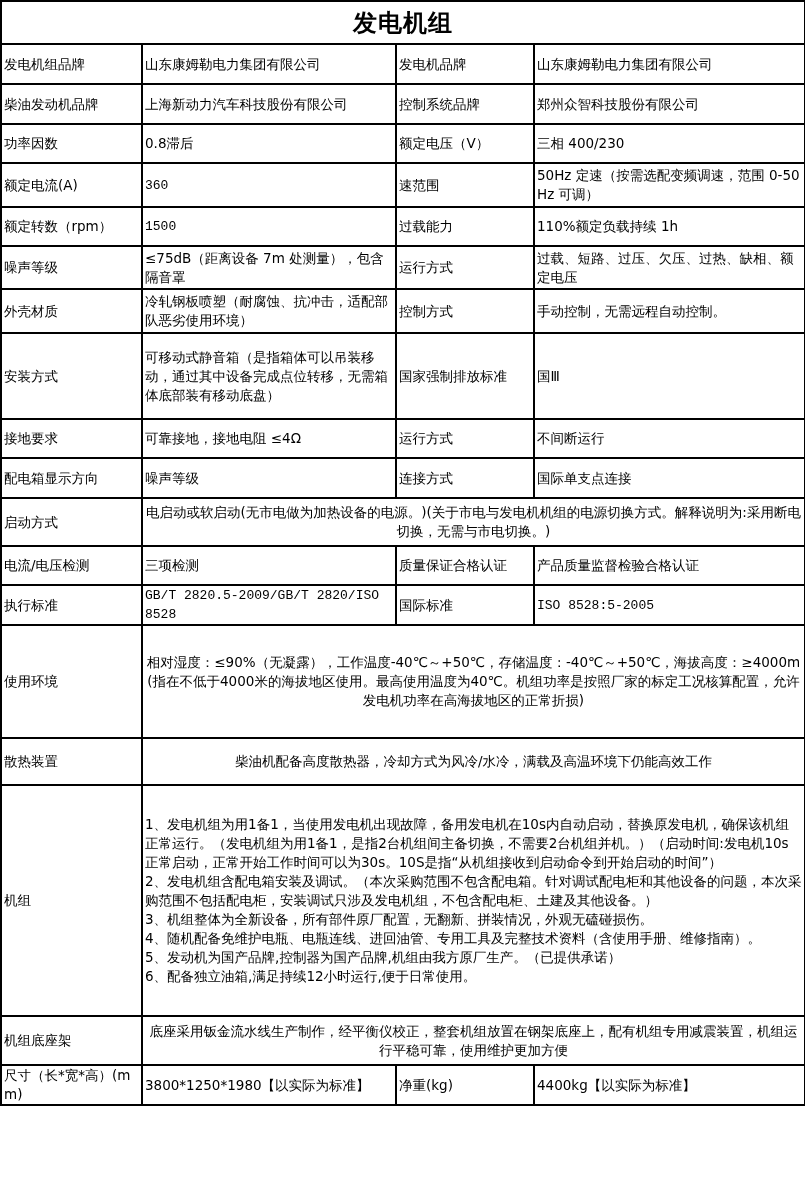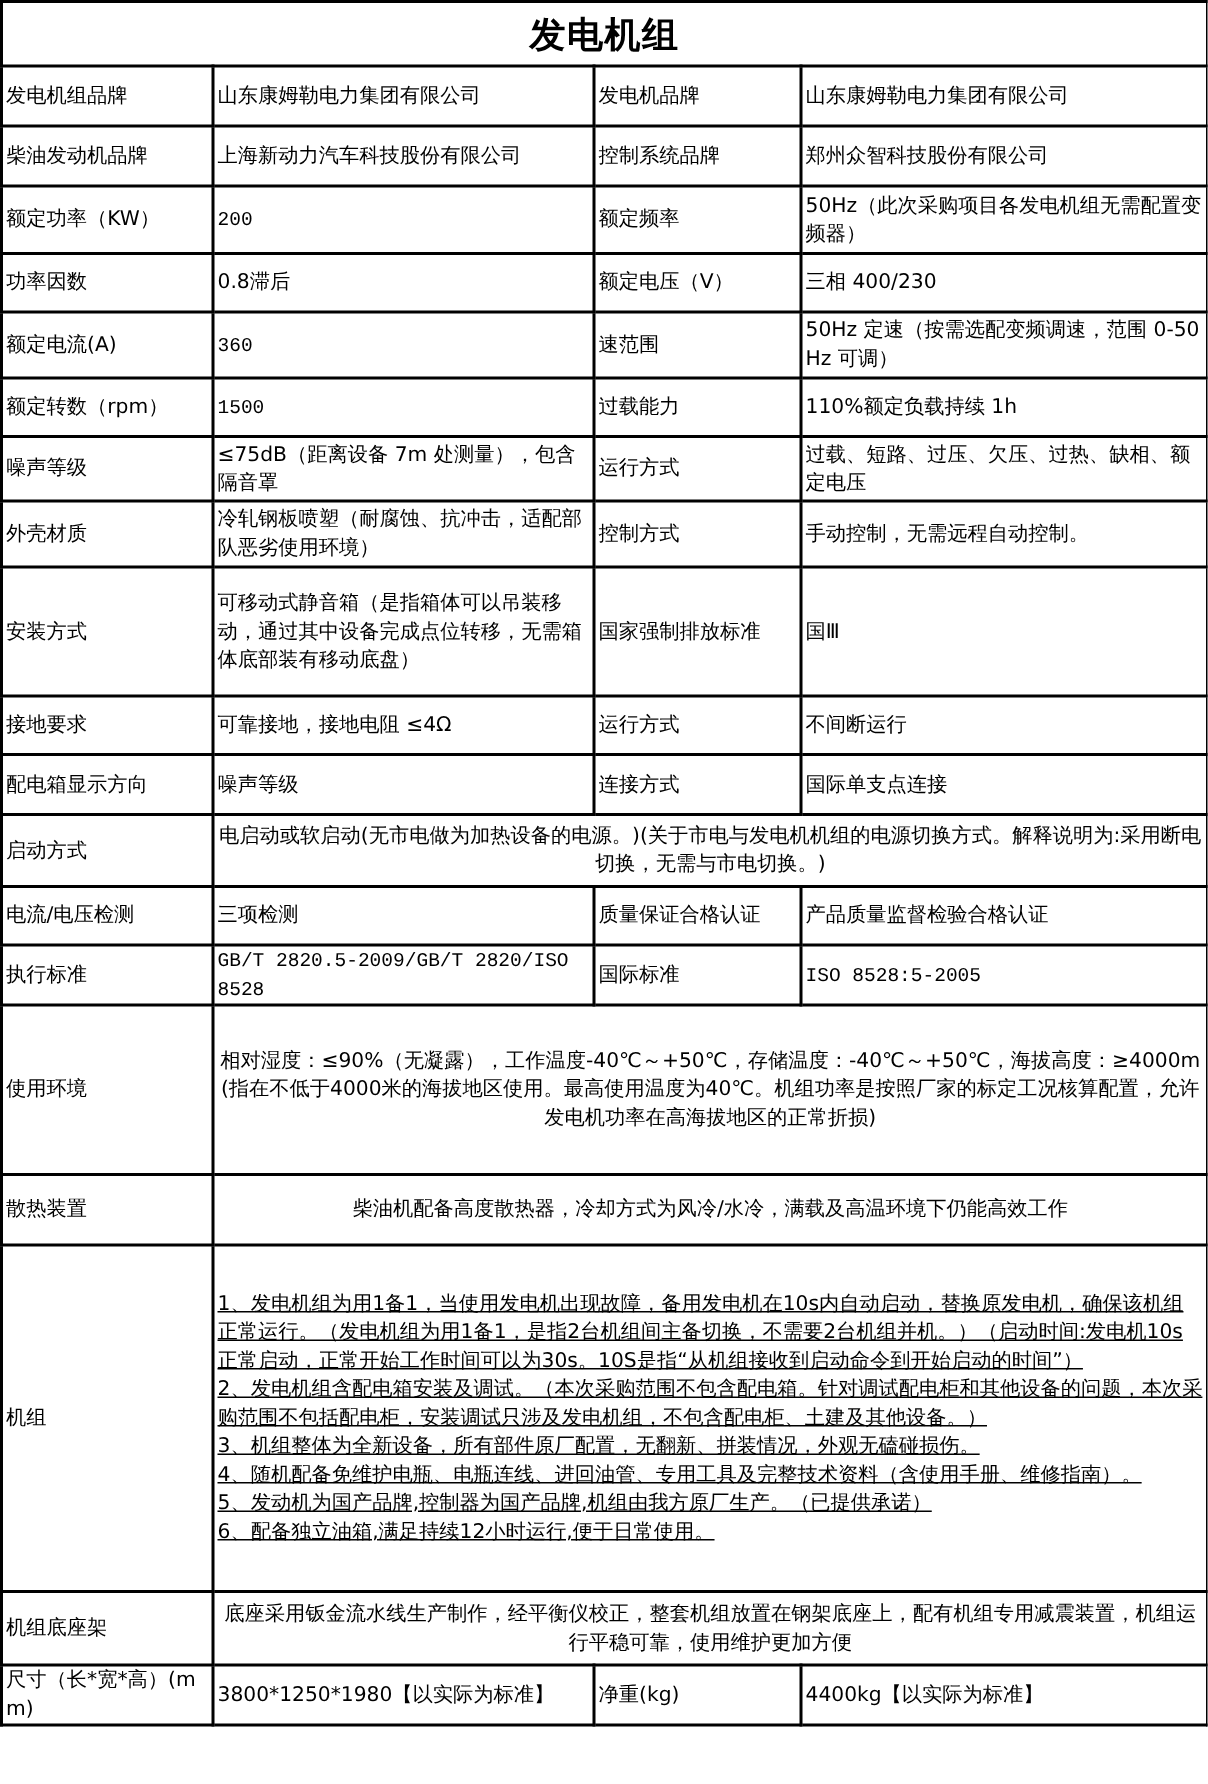--- a/index.html
+++ b/index.html
@@ -22,21 +22,21 @@
   }
   td.title {
     text-align: center !important;
     font-family: "DejaVu Serif", "Liberation Serif", serif;
     font-size: 24px !important;
     font-weight: bold;
     letter-spacing: 1px;
   }
   td.center { text-align: center !important; }
   td.mono { font-family: "Liberation Mono", "DejaVu Sans Mono", monospace; font-size: 13px !important; }
-  td.list { padding-top: 1px; padding-bottom: 1px; text-decoration: underline; }
+  td.list { padding-top: 1px; padding-bottom: 1px; }
   .list-line { display: block; }
 </style>
 </head>
 <body>
 
 <table class="spec">
   <colgroup>
     <col style="width:141px">
     <col style="width:254px">
     <col style="width:138px">
@@ -51,26 +51,20 @@
       <td>发电机组品牌</td>
       <td>山东康姆勒电力集团有限公司</td>
       <td>发电机品牌</td>
       <td>山东康姆勒电力集团有限公司</td>
     </tr>
     <tr style="height:40px">
       <td>柴油发动机品牌</td>
       <td>上海新动力汽车科技股份有限公司</td>
       <td>控制系统品牌</td>
       <td>郑州众智科技股份有限公司</td>
-    </tr>
-    <tr style="height:45px">
-      <td>额定功率（KW）</td>
-      <td class="mono">200</td>
-      <td>额定频率</td>
-      <td>50Hz（此次采购项目各发电机组无需配置变频器）</td>
     </tr>
     <tr style="height:39px">
       <td>功率因数</td>
       <td>0.8滞后</td>
       <td>额定电压（V）</td>
       <td>三相 400/230</td>
     </tr>
     <tr style="height:44px">
       <td>额定电流(A)</td>
       <td class="mono">360</td>

